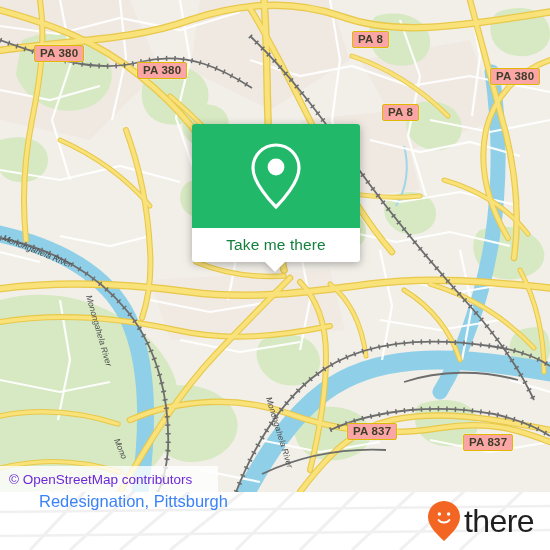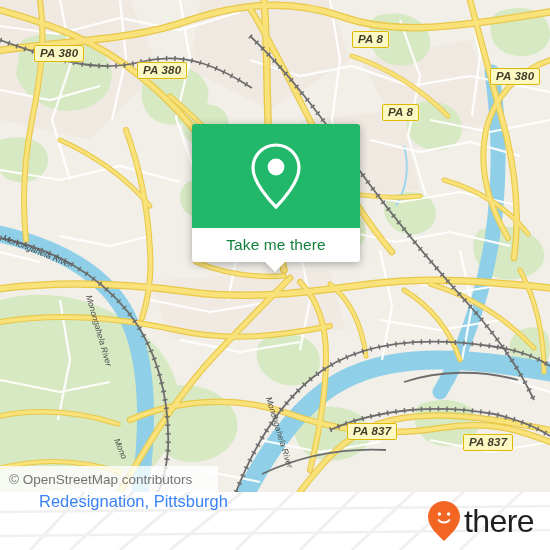--- a/index.html
+++ b/index.html
@@ -34,50 +34,49 @@
 
   .osm-label {
     font-family: "Liberation Sans", sans-serif;
     font-size: 8.5px;
     fill: #4d4d4d;
   }
 
   
   .shield {
     position: absolute;
-    background: #fef9c3;
+    background: #fca5a5;
     border: 1.6px solid #e0b800;
     border-radius: 2px;
     color: #3d3d2a;
     font-family: "Liberation Sans", sans-serif;
     font-size: 11.5px;
     font-weight: bold;
     letter-spacing: 0.2px;
     padding: 1px 5px 2px 5px;
     line-height: 12px;
     white-space: nowrap;
     box-shadow: 0 0 0 0.5px rgba(255,255,255,0.35);
-    font-style: italic;
   }
 
   
   #attribution {
     position: absolute;
     left: 0;
     bottom: 0;
     height: 26px;
     width: 218px;
     background: rgba(255,255,255,0.78);
     display: flex;
     align-items: center;
     padding-left: 9px;
     box-sizing: border-box;
     font-family: "Liberation Sans", sans-serif;
     font-size: 13.5px;
-    color: #737373;
+    color: #6d28d9;
     white-space: nowrap;
   }
 
   
   #popup {
     position: absolute;
     left: 192px;
     top: 124px;
     width: 168px;
     z-index: 40;

